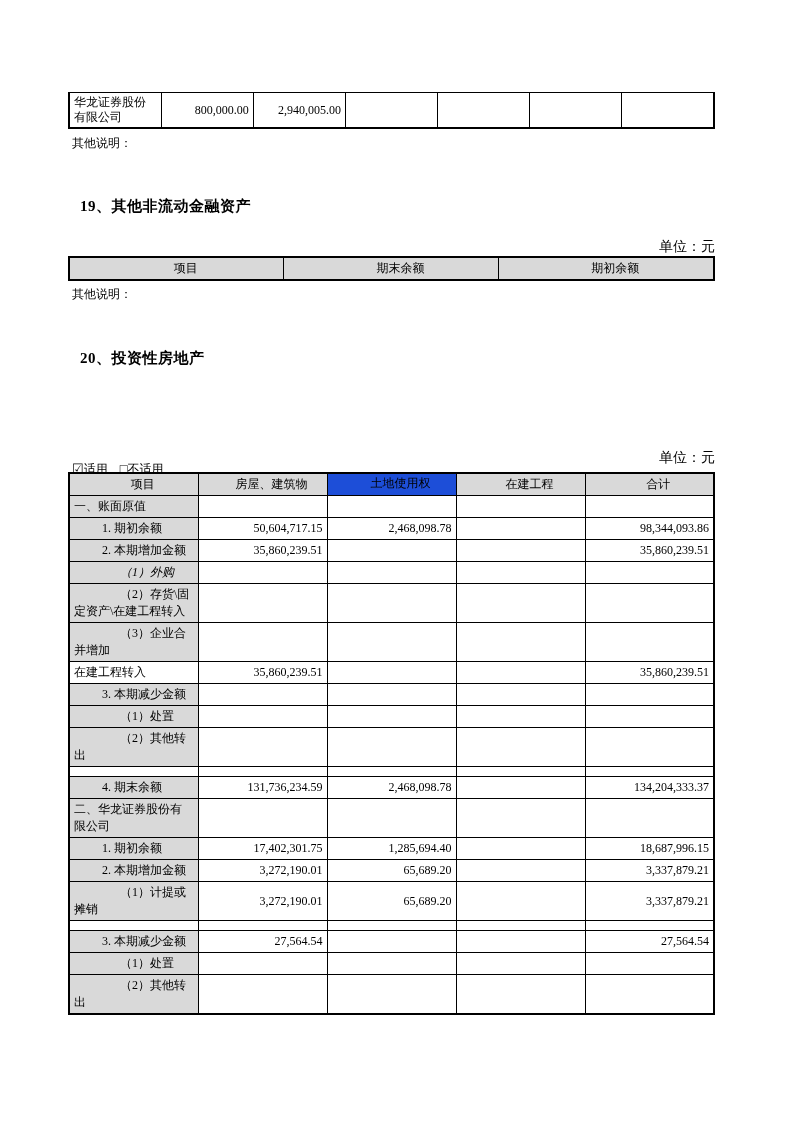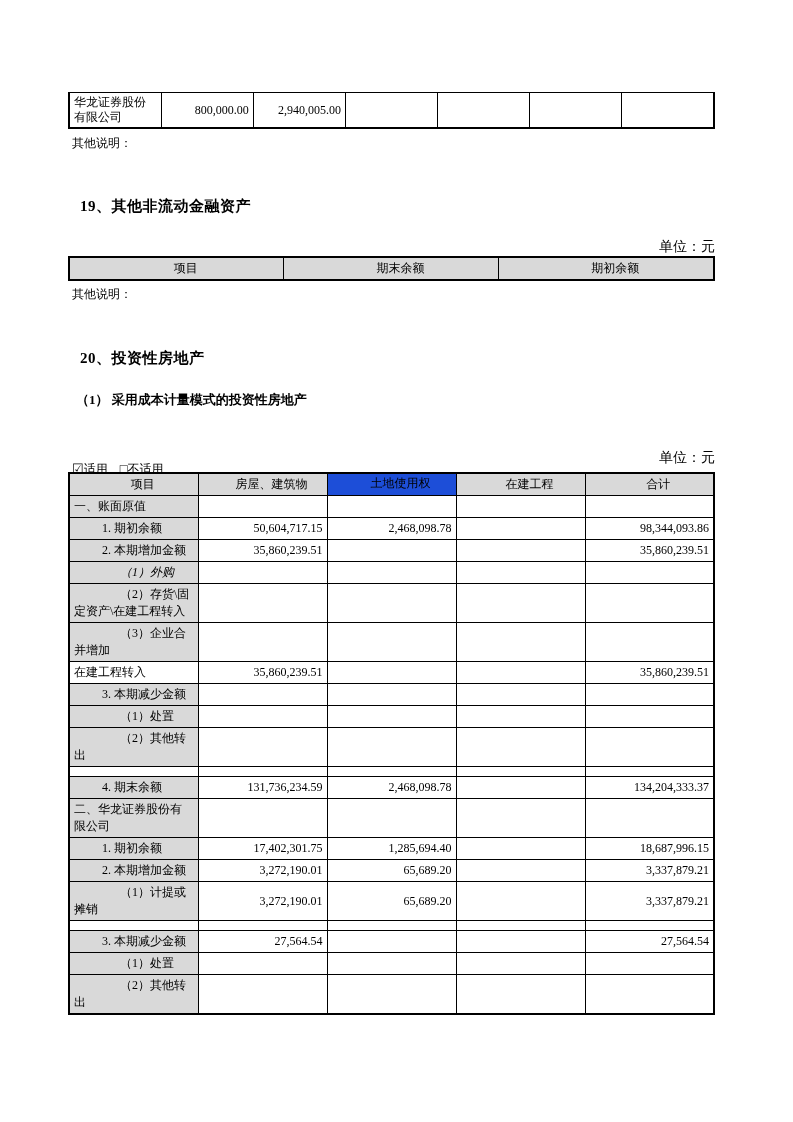--- a/index.html
+++ b/index.html
@@ -101,21 +101,20 @@
           <th style="background: rgb(217, 217, 217);">项目</th>
           <th style="background: rgb(217, 217, 217);">期末余额</th>
           <th style="background: rgb(217, 217, 217);">期初余额</th>
         </tr>
     </thead>
   </table>
 
   <div class="note" style="top:287px;">其他说明：</div>
 
   <h2 class="h-num" style="top:349px;">20、投资性房地产</h2>
-  <h3 class="h-sub" style="top:392px;">（1） 采用成本计量模式的投资性房地产</h3>
 
   <div class="applicability" style="top:429px;">
     <span class="box">☑</span><span>适用</span><span class="box gap">□</span><span>不适用</span>
   </div>
 
   <div class="unit" style="top:450px;">单位：元</div>
 
   <table class="tbl" style="top:472px;">
     <colgroup>
         <col style="width:20%">

